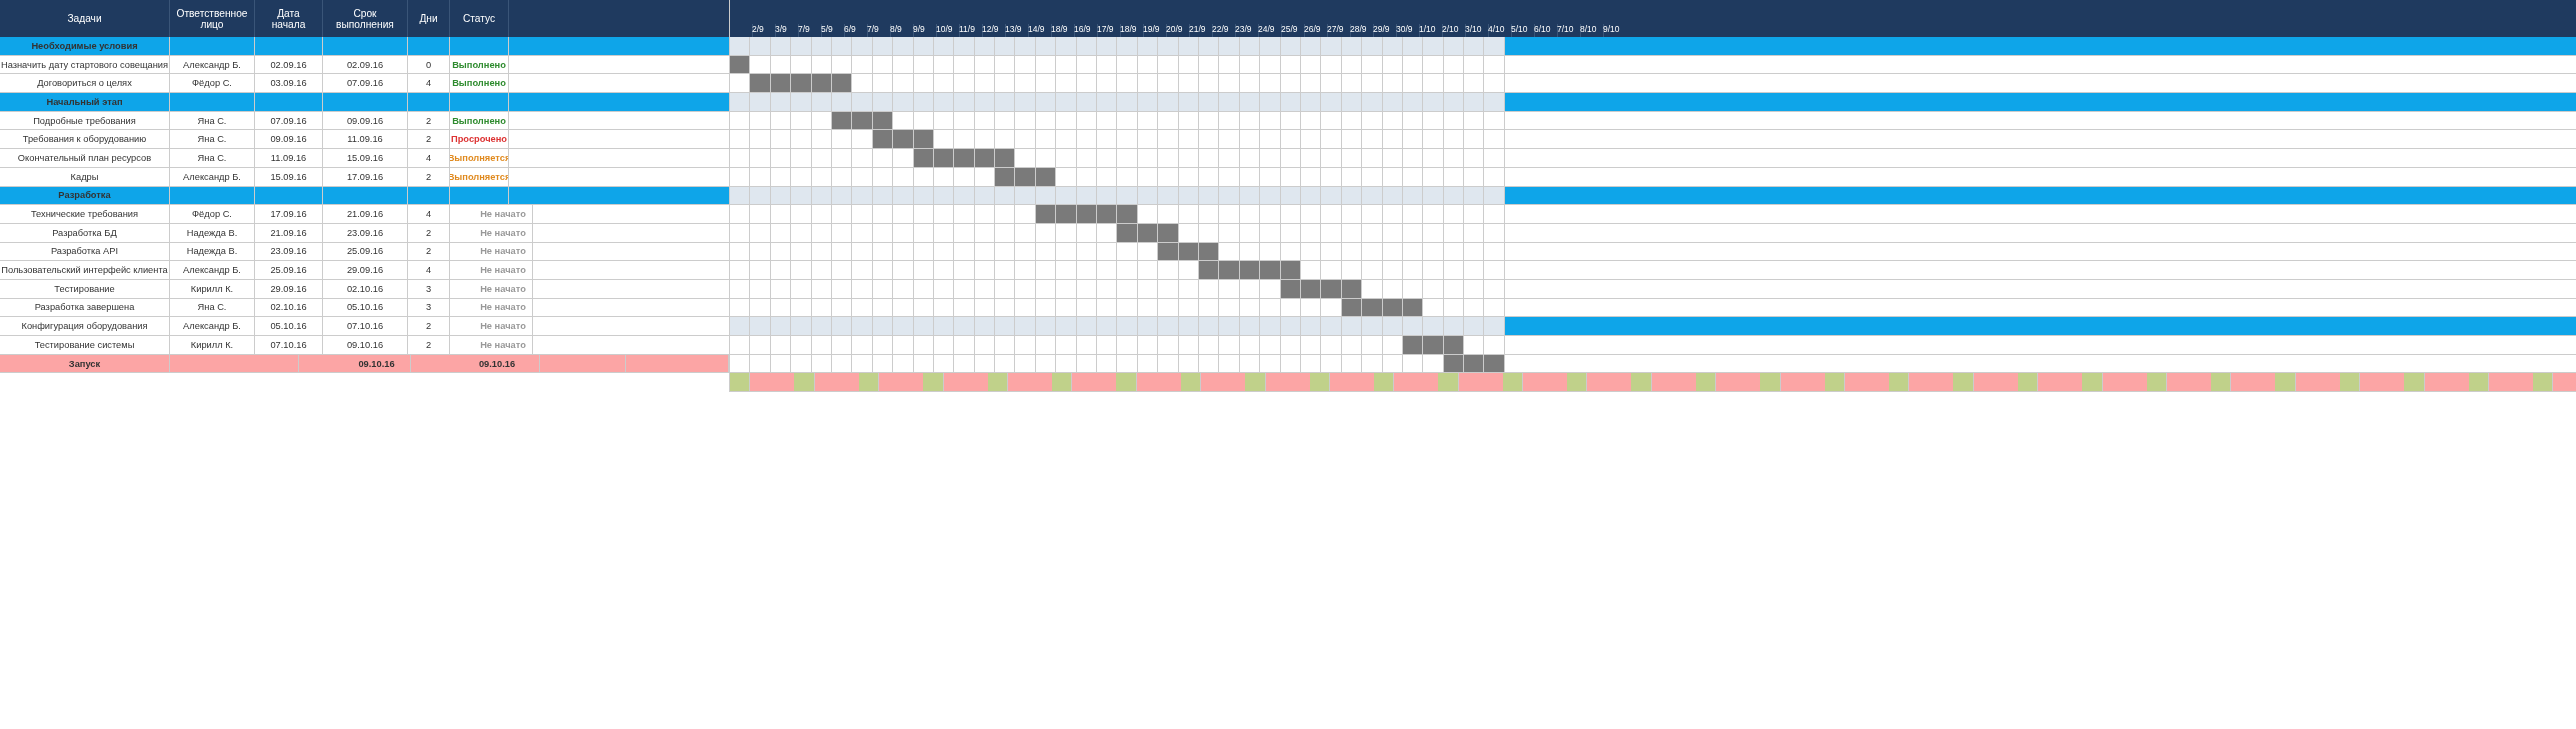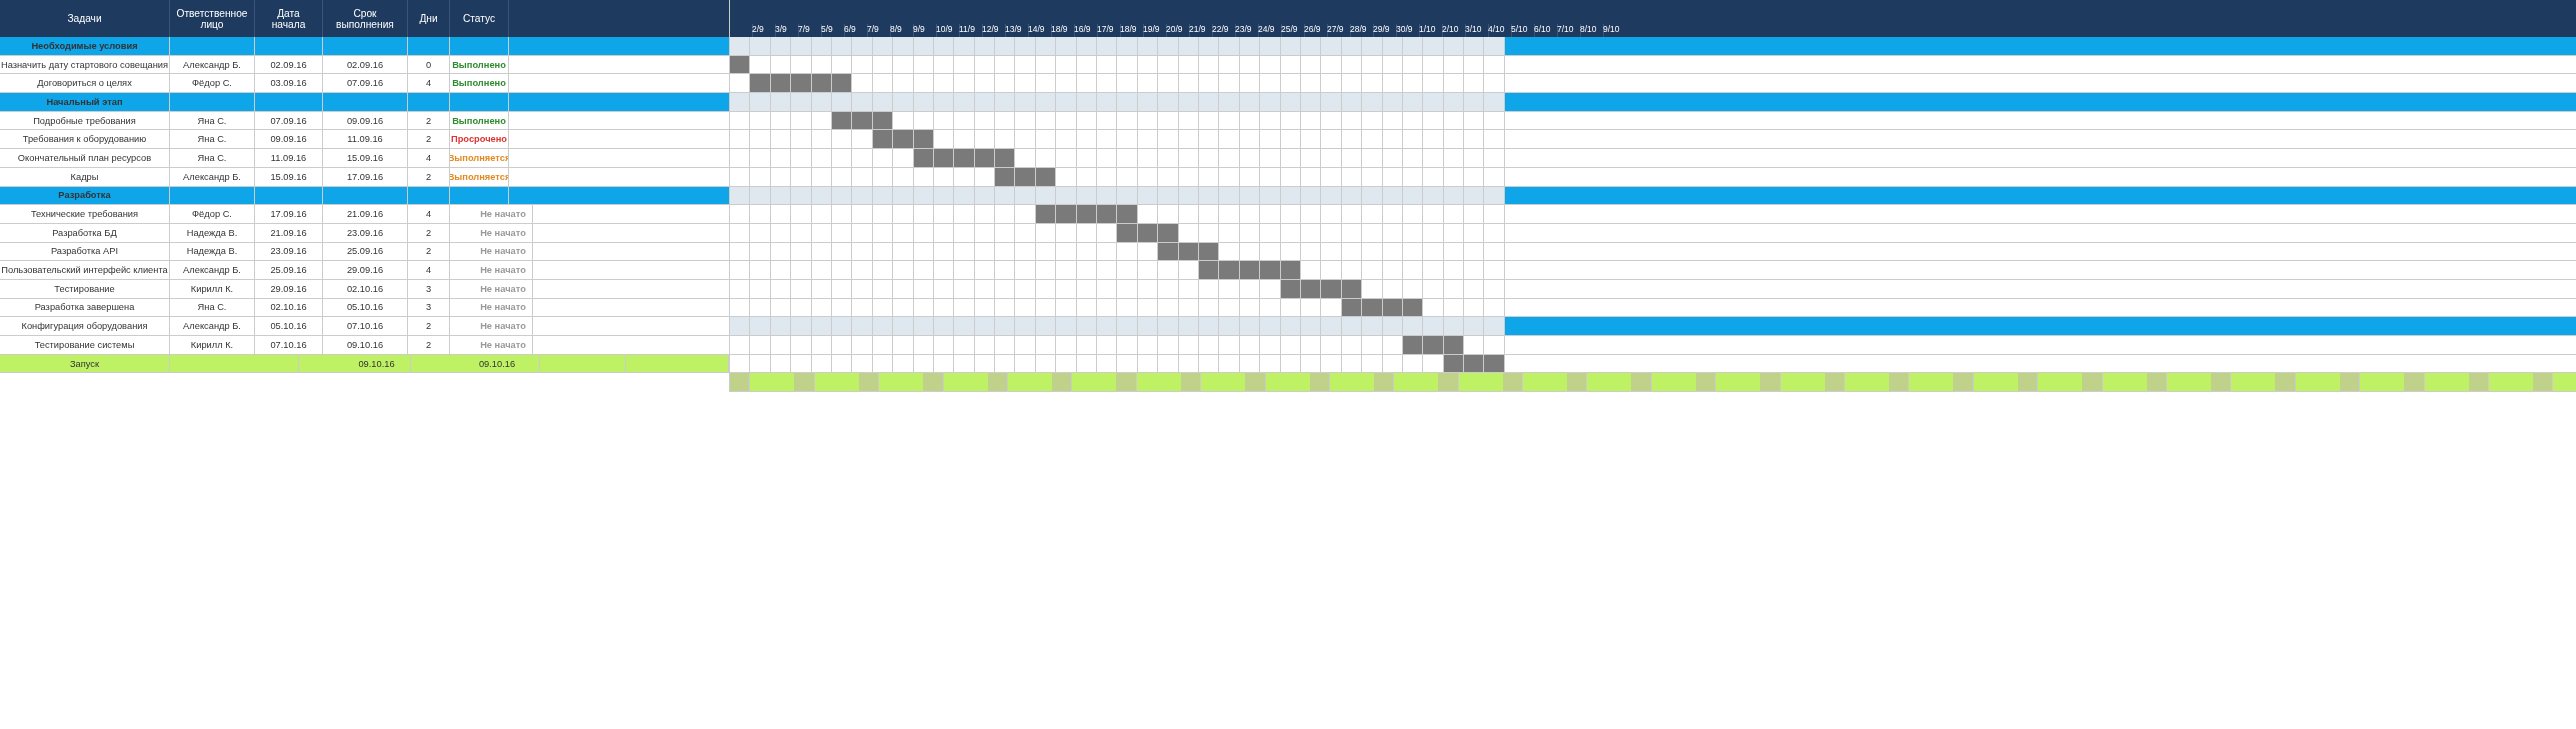--- a/index.html
+++ b/index.html
@@ -60,22 +60,22 @@
     justify-content: center;
     overflow: hidden;
     white-space: nowrap;
     font-size: 9.3px;
   }
   .section-row {
     background: #0ea5e9;
     font-weight: bold;
   }
   .launch-row {
-    background: #bef264;
-    font-weight: normal;
+    background: #fca5a5;
+    font-weight: bold;
     gap: 44px;
   }
   .status-done      { color: #2e8b2e; font-weight: bold; }
   .status-overdue   { color: #d33; font-weight: bold; }
   .status-inprogress{ color: #e08a1f; font-weight: bold; }
   .status-notstarted{ color: #999; font-weight: bold; margin-left: 24px; }
 
   
   .timeline-header {
     display: flex;

